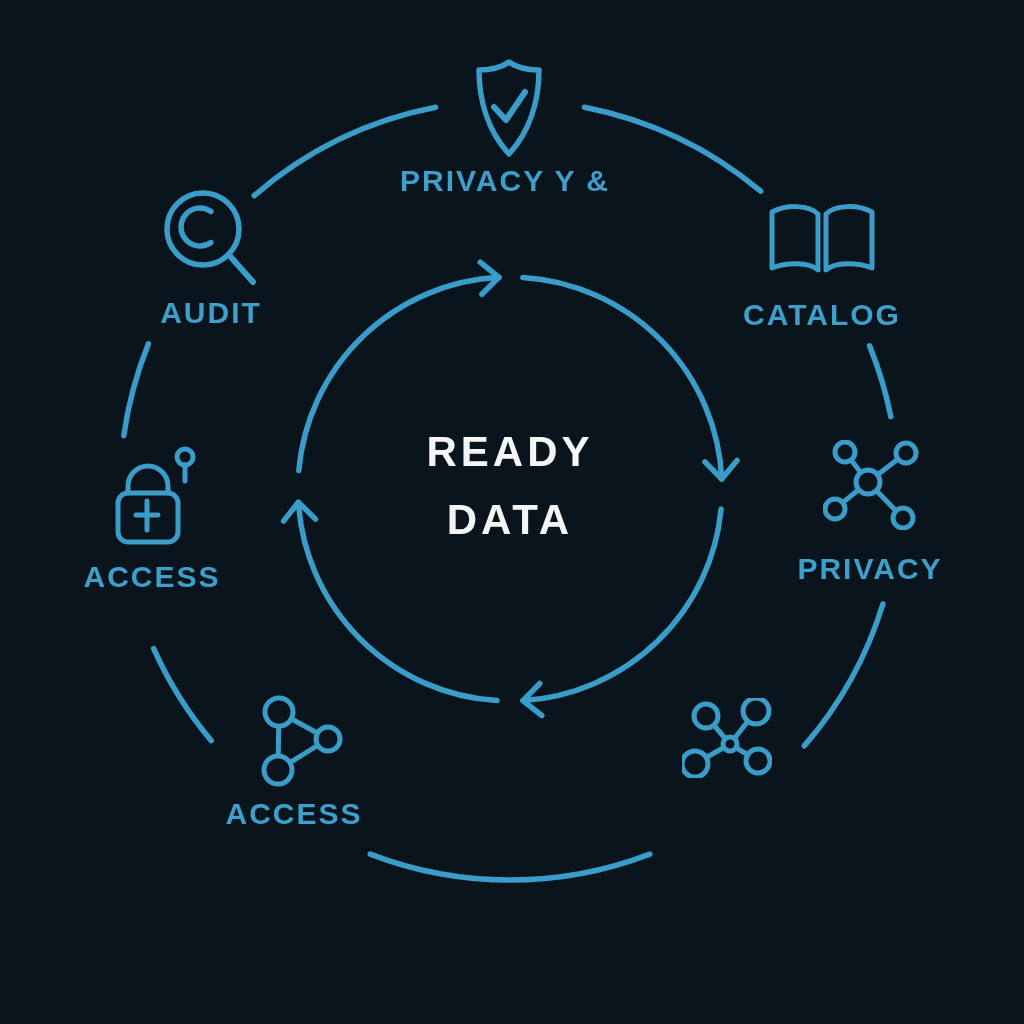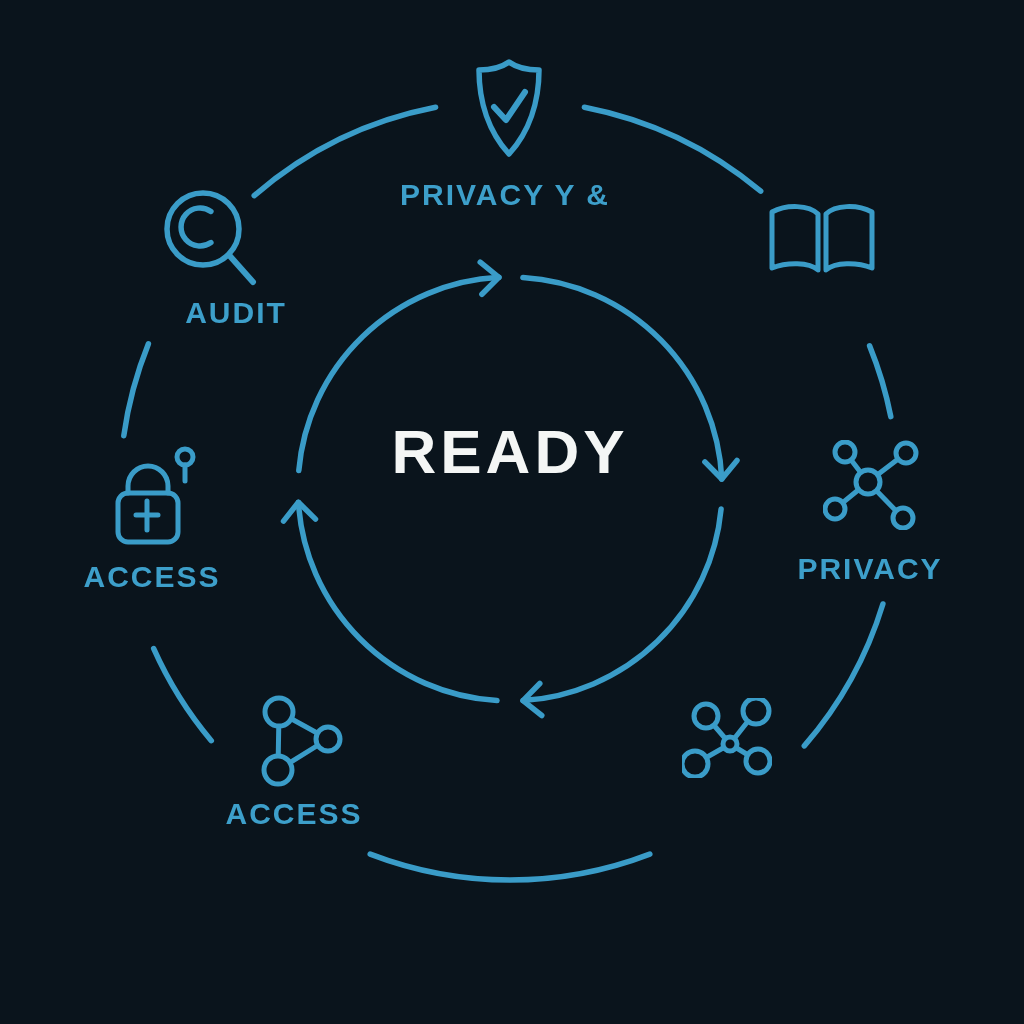--- a/index.html
+++ b/index.html
@@ -15,21 +15,21 @@
   }
   svg{display:block;}
   .rings{position:absolute;left:0;top:0;}
   .node-icon{position:absolute;}
   .node-label{
     position:absolute;color:var(--label);font-weight:bold;font-size:30px;
     letter-spacing:2px;text-align:center;line-height:35px;white-space:nowrap;
   }
   .center-label{
     position:absolute;left:310px;top:418px;width:400px;text-align:center;
-    color:var(--center);font-weight:bold;font-size:62px;letter-spacing:4px;
+    color:var(--center);font-weight:bold;font-size:42px;letter-spacing:4px;
     line-height:68px;
   }
   .ring-stroke{stroke:var(--stroke);stroke-width:5.5;fill:none;stroke-linecap:round;stroke-linejoin:round;}
   .icon-stroke{stroke:var(--stroke);fill:none;stroke-linecap:round;stroke-linejoin:round;}
   .icon-node{stroke:var(--stroke);fill:var(--bg);}
 </style>
 </head>
 <body>
 
 <div class="stage">
@@ -51,34 +51,36 @@
       <path class="ring-stroke" d="M704.9 461.9 L721.8 479.0 L737.0 460.4"></path>
       <path class="ring-stroke" d="M721.1 508.9 A212 212 0 0 1 523.0 700.6"></path>
       <path class="ring-stroke" d="M539.8 683.5 L523.0 700.6 L541.8 715.5"></path>
       <path class="ring-stroke" d="M497.0 700.6 A212 212 0 0 1 298.4 502.3"></path>
       <path class="ring-stroke" d="M315.5 519.1 L298.4 502.3 L283.5 521.1"></path>
     </g>
   </svg>
 
   <div class="center-label">
     <div>READY</div>
+    <div>DATA</div>
   </div>
 
   <svg class="node-icon" style="left:463px;top:56px" width="92" height="104" viewBox="0 0 92 104">
     <path class="icon-stroke" stroke-width="5.5" d="M46 6 C53 11 64 14 76 14 C76 46 66 76 46 98 C26 76 16 46 16 14 C28 14 39 11 46 6 Z"></path>
     <path class="icon-stroke" stroke-width="6" d="M31 51 L43 64 L62 36"></path>
   </svg>
-  <div class="node-label" style="left:355px;top:177px;width:300px">
+  <div class="node-label" style="left:355px;top:163px;width:300px">
     <div>PRIVACY Y &amp;</div>
   </div>
 
   <svg class="node-icon" style="left:767px;top:200px" width="110" height="78" viewBox="0 0 110 78">
     <path class="icon-stroke" stroke-width="5" d="M5 12 C20 4 42 5 51 14 V70 C42 62 20 62 5 68 Z"></path>
     <path class="icon-stroke" stroke-width="5" d="M105 12 C90 4 68 5 59 14 V70 C68 62 90 62 105 68 Z"></path>
   </svg>
+  <div class="node-label" style="left:722px;top:297px;width:200px">CATALOG</div>
 
   <svg class="node-icon" style="left:823px;top:440px" width="96" height="90" viewBox="0 0 96 90">
     <g class="icon-stroke" stroke-width="5">
       <line x1="45" y1="42" x2="22" y2="12"></line>
       <line x1="45" y1="42" x2="83" y2="13"></line>
       <line x1="45" y1="42" x2="12" y2="69"></line>
       <line x1="45" y1="42" x2="80" y2="78"></line>
     </g>
     <circle class="icon-node" stroke-width="5" cx="22" cy="12" r="10"></circle>
     <circle class="icon-node" stroke-width="5" cx="83" cy="13" r="10"></circle>
@@ -123,15 +125,15 @@
   </svg>
   <div class="node-label" style="left:52px;top:559px;width:200px">
     <div>ACCESS</div>
   </div>
 
   <svg class="node-icon" style="left:157px;top:186px" width="100" height="102" viewBox="0 0 100 102">
     <circle class="icon-stroke" stroke-width="5.5" cx="46" cy="43" r="36"></circle>
     <path class="icon-stroke" stroke-width="6" d="M72 69 L96 96"></path>
     <path class="icon-stroke" stroke-width="5.5" d="M53.9 25.4 A19 19 0 1 0 53.9 56.6"></path>
   </svg>
-  <div class="node-label" style="left:136px;top:295px;width:200px">AUDIT</div>
+  <div class="node-label" style="left:111px;top:295px;width:200px">AUDIT</div>
 
 </div>
 
 </body></html>

